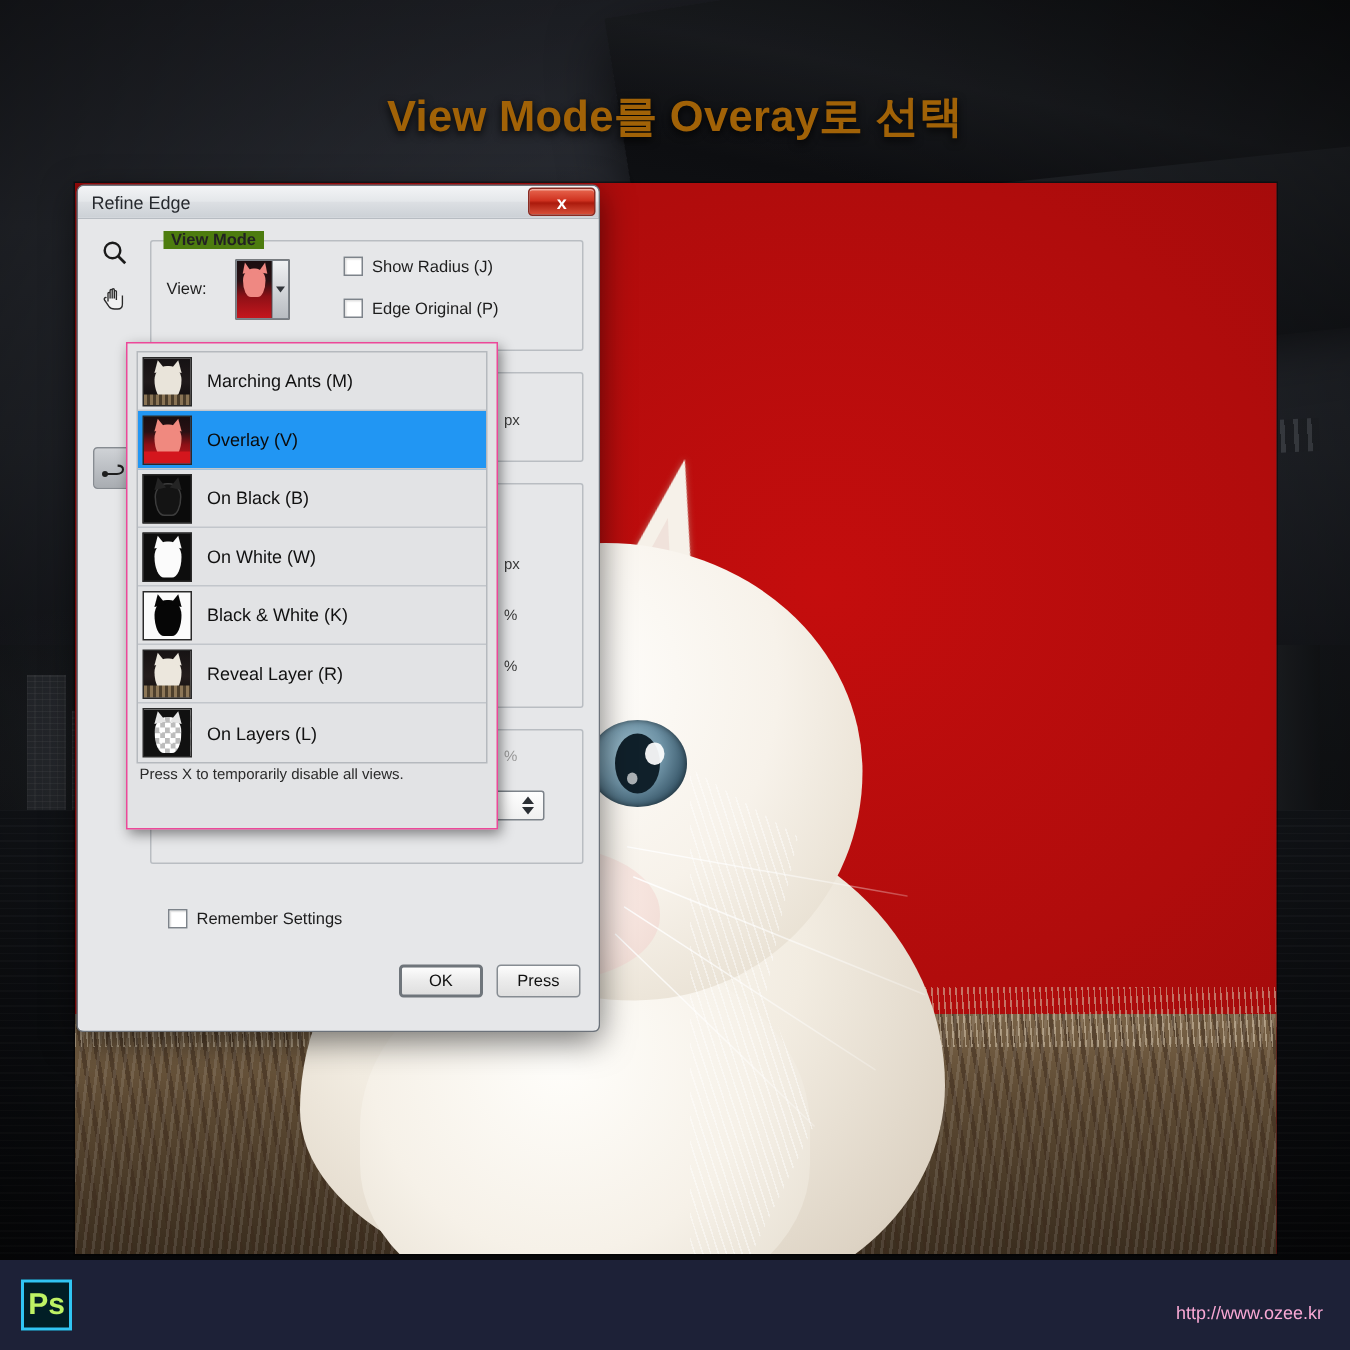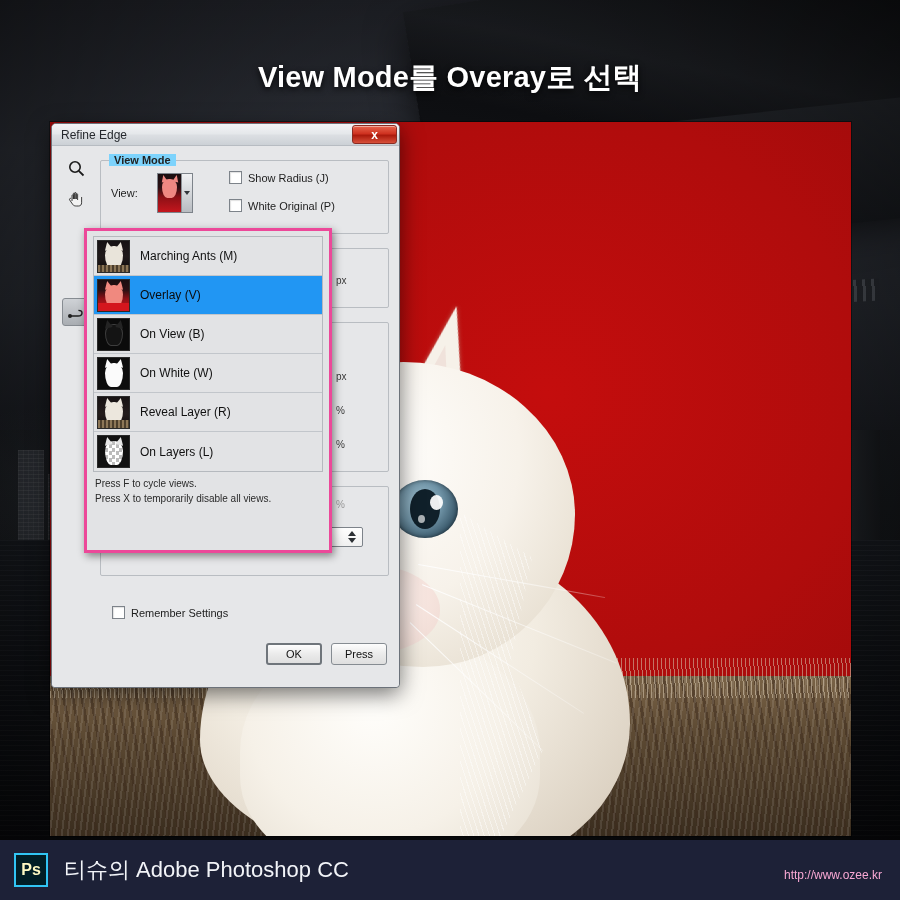--- a/index.html
+++ b/index.html
@@ -260,21 +260,21 @@
   }
 
   .panel {
     position:absolute; left:48px; right:10px;
     border:1px solid #b9bdc2;
     background:#e6e7e9;
     border-radius:2px;
   }
   .panel-title {
     position:absolute; left:8px; top:-7px;
-    background:#7dd3fc; padding:0 5px;
+    background:#4d7c0f; padding:0 5px;
     font-weight:bold; font-size:11px; color:#222;
   }
   .p-viewmode { top:14px; height:74px; }
   .p-edge     { top:102px; height:60px; }
   .p-adjust   { top:176px; height:150px; }
   .p-output   { top:340px; height:90px; }
 
   .row { position:absolute; display:flex; align-items:center; }
   .lbl { font-size:11px; color:#1d1d1d; }
   .numbox {
@@ -323,21 +323,21 @@
     border:1px solid #868c92; border-radius:3px;
     font-size:11px; color:#111; cursor:pointer;
     display:flex; align-items:center; justify-content:center;
   }
   .btn.primary { border:2px solid #6f757b; font-weight:normal; }
 
   
   .dropdown {
     position:absolute; left:84px; top:228px; width:248px; height:325px;
     background:#e2e3e5;
-    border:3px solid #ec4899;
+    border:1px solid #ec4899;
     box-shadow:2px 3px 8px rgba(0,0,0,.45);
     z-index:40;
     padding:5px 6px 4px 6px;
   }
   .dd-list { border:1px solid #b5b9be; background:#e2e3e5; }
   .dd-item {
     display:flex; align-items:center; height:39px;
     border-bottom:1px solid #c2c6cb; cursor:pointer; padding-left:3px;
   }
   .dd-item:last-child { border-bottom:none; }
@@ -353,33 +353,33 @@
   
   .footer {
     position:absolute; left:0; bottom:0; width:900px; height:60px;
     background:#1d2137;
     display:flex; align-items:center;
   }
   .ps-logo {
     width:34px; height:34px; margin-left:14px;
     border:2px solid #31c5f4; background:#011e26;
     display:flex; align-items:center; justify-content:center;
-    color:#fef9c3; font-weight:bold; font-size:16px;
+    color:#bef264; font-weight:bold; font-size:20px;
     font-family:"Liberation Sans", sans-serif;
   }
   .footer-title {
     margin-left:16px; color:#f2f4f8; font-size:22px;
   }
   .footer-url {
     position:absolute; right:18px; bottom:18px;
     color:#f9a8d4; font-size:12px;
   }
   .head-title {
     position:absolute; left:0; top:58px; width:900px; text-align:center;
-    color:#ffffff; font-size:29px; font-weight:bold;
+    color:#a16207; font-size:29px; font-weight:bold;
     text-shadow:0 2px 6px rgba(0,0,0,.9);
     letter-spacing:.2px;
   }
 </style>
 </head>
 <body>
 
 <div id="stage">
 
   <div class="bg">
@@ -488,21 +488,21 @@
           </div>
           <div class="vs-arrow"></div>
         </div>
 
         <div class="row" style="left:128px; top:10px;">
           <span class="chk"></span>
           <span class="lbl">Show Radius (J)</span>
         </div>
         <div class="row" style="left:128px; top:38px;">
           <span class="chk"></span>
-          <span class="lbl">White Original (P)</span>
+          <span class="lbl">Edge Original (P)</span>
         </div>
       </div>
 
       <div class="panel p-edge">
         <div class="row" style="left:196px; top:22px;">
           <span class="numbox"></span>
           <span class="unit">px</span>
         </div>
       </div>
 
@@ -577,32 +577,40 @@
         </div>
         <span class="dd-label">Overlay (V)</span>
       </div>
 
       <div class="dd-item">
         <div class="dd-thumb" style="background:#0b0b0b;">
           <div style="position:absolute;left:7px;top:5px;width:18px;height:22px;border-radius:46% 46% 35% 35%/42% 42% 58% 58%;background:#141414;border:1px solid #3d3d3d;"></div>
           <div style="position:absolute;left:6px;top:1px;width:0;height:0;border-left:4px solid transparent;border-right:4px solid transparent;border-bottom:8px solid #242424;transform:rotate(-12deg);"></div>
           <div style="position:absolute;left:18px;top:1px;width:0;height:0;border-left:4px solid transparent;border-right:4px solid transparent;border-bottom:8px solid #242424;transform:rotate(12deg);"></div>
         </div>
-        <span class="dd-label">On View (B)</span>
+        <span class="dd-label">On Black (B)</span>
       </div>
 
       <div class="dd-item">
         <div class="dd-thumb" style="background:#0d0d0d;">
           <div style="position:absolute;left:7px;top:5px;width:18px;height:24px;border-radius:46% 46% 35% 35%/42% 42% 58% 58%;background:#fbfbfb;"></div>
           <div style="position:absolute;left:6px;top:1px;width:0;height:0;border-left:4px solid transparent;border-right:4px solid transparent;border-bottom:8px solid #fbfbfb;transform:rotate(-12deg);"></div>
           <div style="position:absolute;left:18px;top:1px;width:0;height:0;border-left:4px solid transparent;border-right:4px solid transparent;border-bottom:8px solid #fbfbfb;transform:rotate(12deg);"></div>
         </div>
         <span class="dd-label">On White (W)</span>
       </div>
 
+      <div class="dd-item">
+        <div class="dd-thumb" style="background:#fbfbfb;">
+          <div style="position:absolute;left:7px;top:5px;width:18px;height:24px;border-radius:46% 46% 35% 35%/42% 42% 58% 58%;background:#060606;"></div>
+          <div style="position:absolute;left:6px;top:1px;width:0;height:0;border-left:4px solid transparent;border-right:4px solid transparent;border-bottom:8px solid #060606;transform:rotate(-12deg);"></div>
+          <div style="position:absolute;left:18px;top:1px;width:0;height:0;border-left:4px solid transparent;border-right:4px solid transparent;border-bottom:8px solid #060606;transform:rotate(12deg);"></div>
+        </div>
+        <span class="dd-label">Black &amp; White (K)</span>
+      </div>
 
       <div class="dd-item">
         <div class="dd-thumb" style="background:linear-gradient(180deg,#171314 0%,#241d1c 55%,#0f0c0c 100%);">
           <div style="position:absolute;left:7px;top:5px;width:18px;height:22px;border-radius:46% 46% 35% 35%/42% 42% 58% 58%;background:#ece7dd;"></div>
           <div style="position:absolute;left:6px;top:1px;width:0;height:0;border-left:4px solid transparent;border-right:4px solid transparent;border-bottom:8px solid #ece7dd;transform:rotate(-12deg);"></div>
           <div style="position:absolute;left:18px;top:1px;width:0;height:0;border-left:4px solid transparent;border-right:4px solid transparent;border-bottom:8px solid #ece7dd;transform:rotate(12deg);"></div>
           <div style="position:absolute;left:0;bottom:0;width:100%;height:8px;background:repeating-linear-gradient(88deg,#8d7757 0 2px,#4d3f2c 2px 4px);"></div>
         </div>
         <span class="dd-label">Reveal Layer (R)</span>
       </div>
@@ -613,23 +621,21 @@
           <div style="position:absolute;left:0;top:0;width:100%;height:100%;background:#111;"></div>
           <div style="position:absolute;left:7px;top:5px;width:18px;height:24px;border-radius:46% 46% 35% 35%/42% 42% 58% 58%;background:repeating-conic-gradient(#ffffff 0% 25%, #bcbcbc 0% 50%) 0 0 / 7px 7px;"></div>
           <div style="position:absolute;left:6px;top:1px;width:0;height:0;border-left:4px solid transparent;border-right:4px solid transparent;border-bottom:8px solid #e6e6e6;transform:rotate(-12deg);"></div>
           <div style="position:absolute;left:18px;top:1px;width:0;height:0;border-left:4px solid transparent;border-right:4px solid transparent;border-bottom:8px solid #e6e6e6;transform:rotate(12deg);"></div>
         </div>
         <span class="dd-label">On Layers (L)</span>
       </div>
 
     </div>
 
-    <div class="dd-hint">Press F to cycle views.</div>
     <div class="dd-hint" style="padding-top:1px;">Press X to temporarily disable all views.</div>
   </div>
 
   <div class="footer">
     <div class="ps-logo">Ps</div>
-    <div class="footer-title">티슈의 Adobe Photoshop CC</div>
     <div class="footer-url">http://www.ozee.kr</div>
   </div>
 
 </div>
 
 </body></html>

